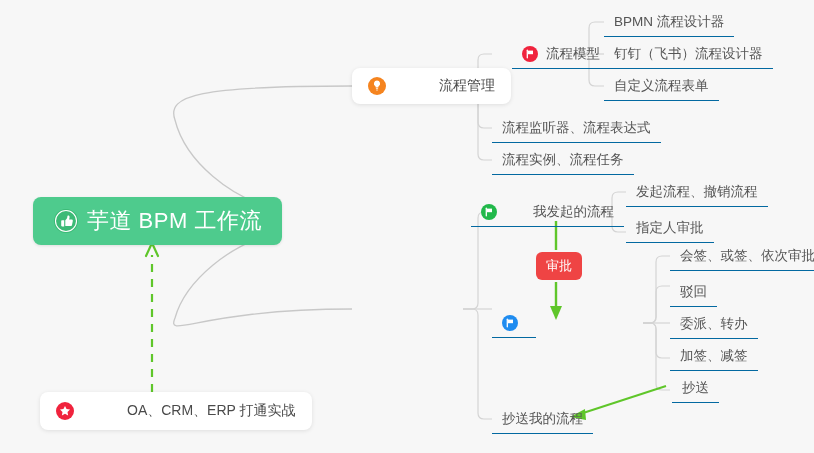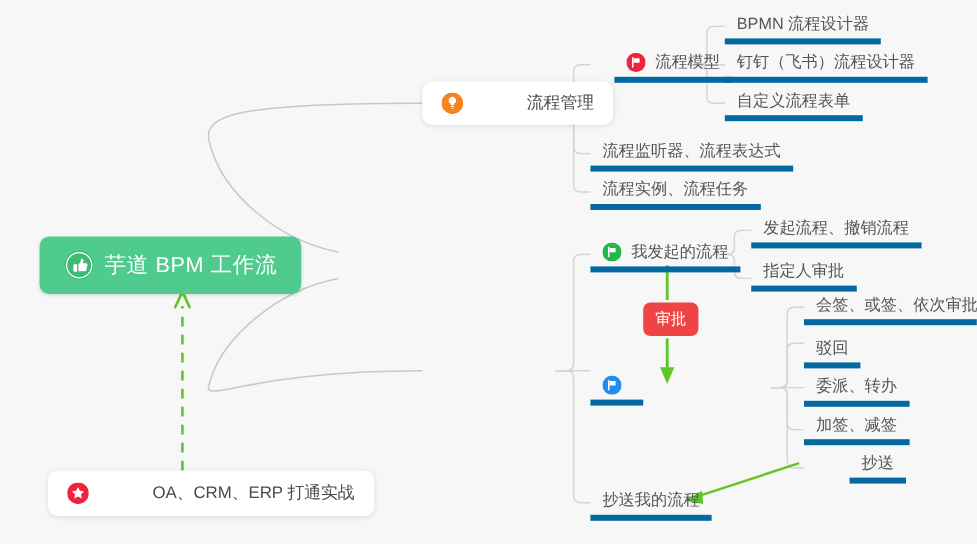--- a/index.html
+++ b/index.html
@@ -16,21 +16,21 @@
   
   .node{position:absolute;display:flex;align-items:center;box-sizing:border-box;white-space:nowrap;}
 
   
   .root{
     background:#4ecb8d;
     color:#ffffff;
     border-radius:8px;
     padding:0 20px;
     height:48px;
-    font-size:18px;
+    font-size:22px;
     box-shadow:0 1px 3px rgba(0,0,0,.10);
   }
   .root .label{letter-spacing:.5px;}
 
   
   .card{
     background:#ffffff;
     border-radius:8px;
     height:36px;
     padding:0 16px;
@@ -39,21 +39,21 @@
     box-shadow:0 1px 4px rgba(0,0,0,.10);
     gap:45px;
   }
 
   
   .leaf{
     height:30px;
     padding:0 10px 0 10px;
     font-size:13.5px;
     color:#555555;
-    border-bottom:5px solid #0369a1;
+    border-bottom:1px solid #0369a1;
     align-items:center;
   }
 
   
   .ico{
     flex:0 0 auto;
     border-radius:50%;
     display:inline-flex;align-items:center;justify-content:center;
     margin-right:8px;
   }
@@ -171,21 +171,21 @@
     <span>BPMN 流程设计器</span>
   </div>
   <div class="node leaf" style="left:604px;top:39px;">
     <span>钉钉（飞书）流程设计器</span>
   </div>
   <div class="node leaf" style="left:604px;top:71px;">
     <span>自定义流程表单</span>
   </div>
 
 
-  <div class="node leaf" style="left:492px;top:197px;">
+  <div class="node leaf" style="left:471px;top:197px;gap:28px;">
     <span class="ico ico-16">
       <svg viewBox="0 0 16 16" width="16" height="16">
         <circle cx="8" cy="8" r="8" fill="#21b84a"></circle>
         <path d="M5.3 4.2v7.6" stroke="#ffffff" stroke-width="1.3" stroke-linecap="round"></path>
         <path d="M6 4.6h5v3.6H6z" fill="#ffffff"></path>
       </svg>
     </span>
     <span>我发起的流程</span>
   </div>
 
@@ -215,21 +215,21 @@
   </div>
   <div class="node leaf" style="left:670px;top:277px;">
     <span>驳回</span>
   </div>
   <div class="node leaf" style="left:670px;top:341px;">
     <span>加签、减签</span>
   </div>
   <div class="node leaf" style="left:670px;top:309px;">
     <span>委派、转办</span>
   </div>
-  <div class="node leaf" style="left:708px;top:373px;justify-content:center;">
+  <div class="node leaf" style="left:672px;top:373px;justify-content:center;">
     <span>抄送</span>
   </div>
 
   <div class="badge" style="left:536px;top:252px;">
     <span>审批</span>
   </div>
 
   <div class="node card" style="left:40px;top:392px;height:38px;">
     <span class="ico ico-18">
       <svg viewBox="0 0 18 18" width="18" height="18">

